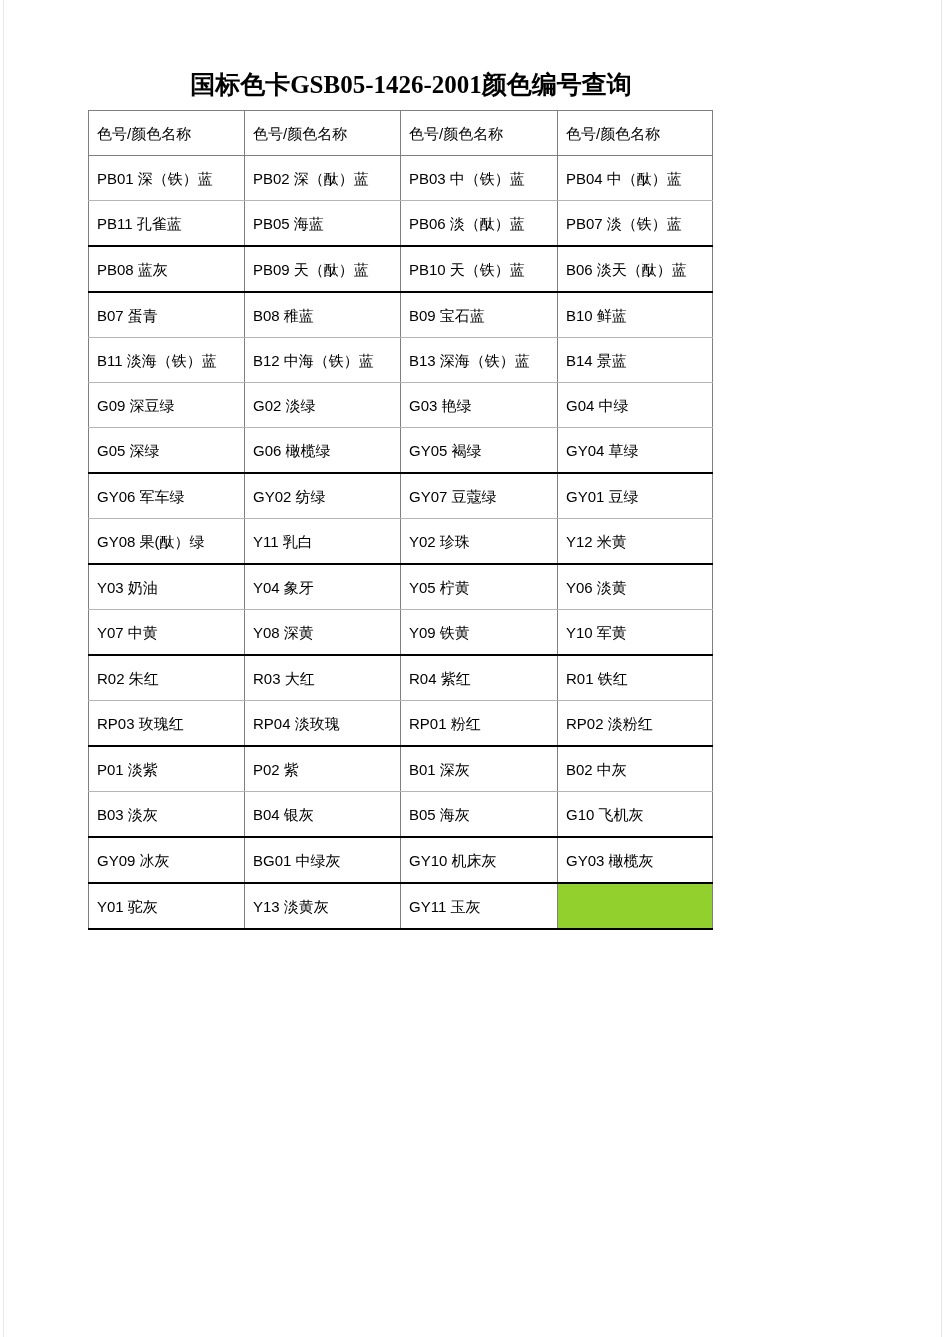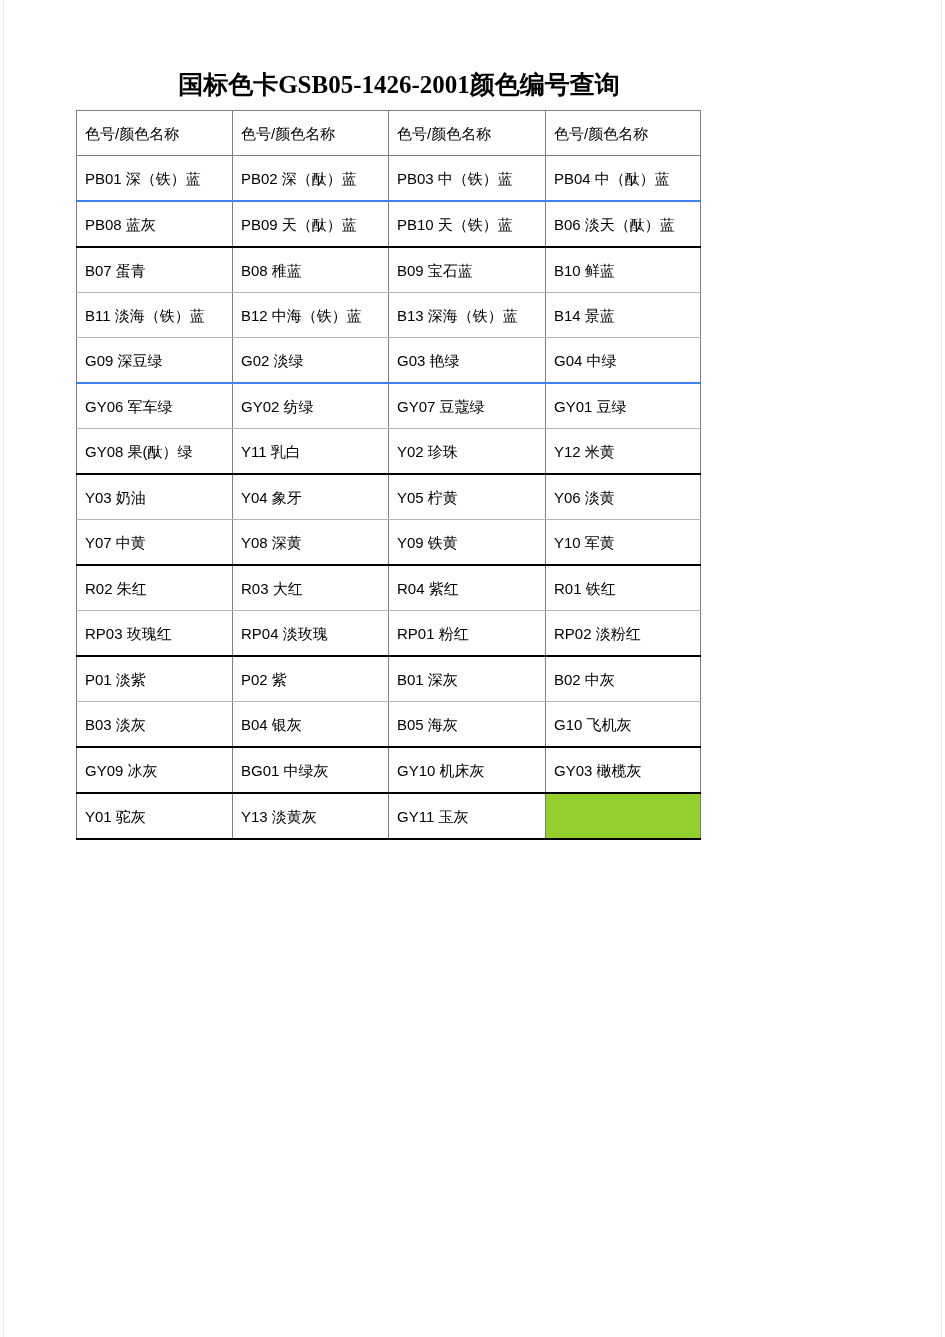--- a/index.html
+++ b/index.html
@@ -22,21 +22,21 @@
     top: 0;
     bottom: 0;
     width: 1px;
     background: #e8e8e8;
   }
   .page-edge-left  { left: 3px; }
   .page-edge-right { right: 3px; }
 
   .sheet {
     position: absolute;
-    left: 76px;
+    left: 88px;
     top: 68px;
     width: 624px;
   }
 
   .title {
     font-family: "Liberation Serif", "DejaVu Serif", serif;
     font-weight: bold;
     font-size: 25px;
     line-height: 34px;
     color: #000000;
@@ -126,20 +126,26 @@
           <td>色号/颜色名称</td>
           <td>色号/颜色名称</td>
           <td>色号/颜色名称</td>
         </tr>
         <tr>
           <td>PB01 深（铁）蓝</td>
           <td>PB02 深（酞）蓝</td>
           <td>PB03 中（铁）蓝</td>
           <td>PB04 中（酞）蓝</td>
         </tr>
+        <tr class="rule-bottom">
+          <td>PB11 孔雀蓝</td>
+          <td>PB05 海蓝</td>
+          <td>PB06 淡（酞）蓝</td>
+          <td>PB07 淡（铁）蓝</td>
+        </tr>
         <tr class="rule-top rule-bottom">
           <td>PB08 蓝灰</td>
           <td>PB09 天（酞）蓝</td>
           <td>PB10 天（铁）蓝</td>
           <td>B06 淡天（酞）蓝</td>
         </tr>
         <tr class="rule-top">
           <td>B07 蛋青</td>
           <td>B08 稚蓝</td>
           <td>B09 宝石蓝</td>
@@ -150,20 +156,26 @@
           <td>B12 中海（铁）蓝</td>
           <td>B13 深海（铁）蓝</td>
           <td>B14 景蓝</td>
         </tr>
         <tr>
           <td>G09 深豆绿</td>
           <td>G02 淡绿</td>
           <td>G03 艳绿</td>
           <td>G04 中绿</td>
         </tr>
+        <tr class="rule-bottom">
+          <td>G05 深绿</td>
+          <td>G06 橄榄绿</td>
+          <td>GY05 褐绿</td>
+          <td>GY04 草绿</td>
+        </tr>
         <tr class="rule-top">
           <td>GY06 军车绿</td>
           <td>GY02 纺绿</td>
           <td>GY07 豆蔻绿</td>
           <td>GY01 豆绿</td>
         </tr>
         <tr class="rule-bottom">
           <td>GY08 果(酞）绿</td>
           <td>Y11 乳白</td>
           <td>Y02 珍珠</td>

